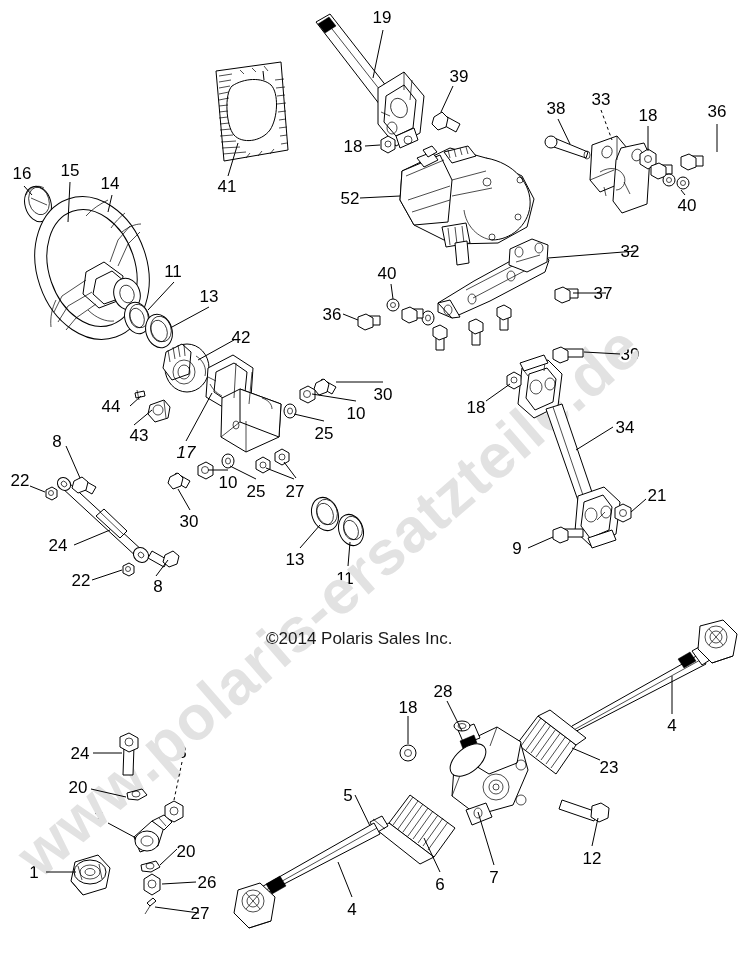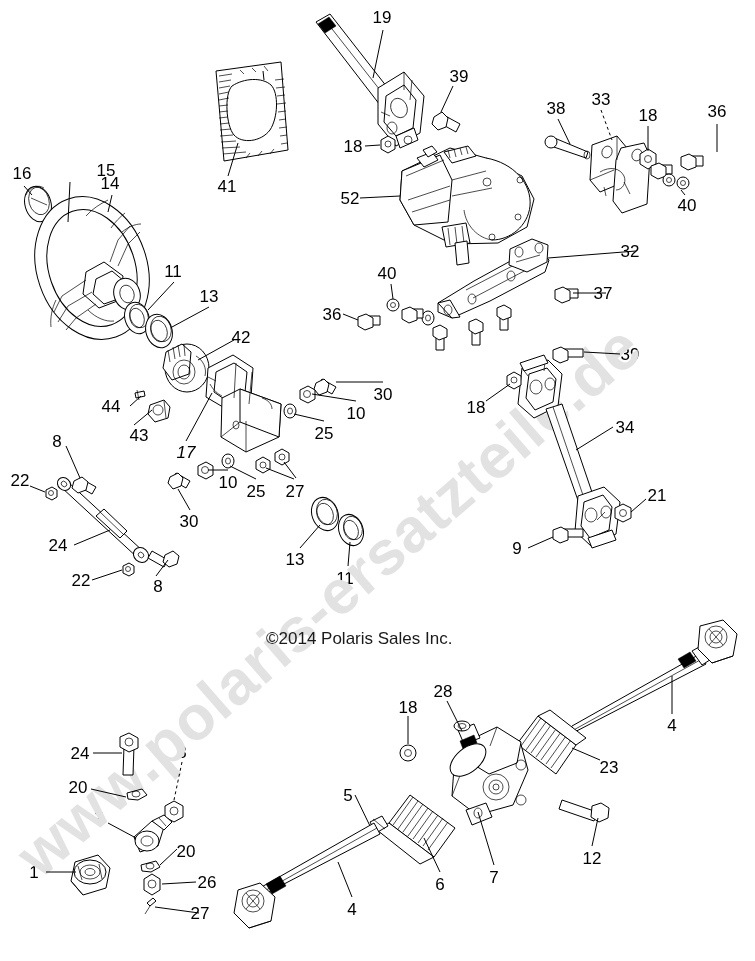--- a/index.html
+++ b/index.html
@@ -662,21 +662,21 @@
     <g class="leader-d">
       <path d="M601,110 L612,140"></path>
       <path d="M182,762 L174,800"></path>
     </g>
   </svg>
 
   <div class="copyright" style="left:266px; top:629px;">©2014 Polaris Sales Inc.</div>
 
   <div id="callouts-root">
       <div class="callout" style="left: 22px; top: 173px;">16</div>
-      <div class="callout" style="left: 70px; top: 170px; margin-left: 36px;">15</div>
+      <div class="callout" style="left: 70px; top: 170px;">15</div>
       <div class="callout" style="left: 110px; top: 183px;">14</div>
       <div class="callout" style="left: 227px; top: 186px;">41</div>
       <div class="callout" style="left: 382px; top: 17px;">19</div>
       <div class="callout" style="left: 459px; top: 76px;">39</div>
       <div class="callout" style="left: 353px; top: 146px;">18</div>
       <div class="callout" style="left: 556px; top: 108px;">38</div>
       <div class="callout" style="left: 601px; top: 99px; text-align: right;">33</div>
       <div class="callout" style="left: 648px; top: 115px;">18</div>
       <div class="callout" style="left: 717px; top: 111px;">36</div>
       <div class="callout" style="left: 687px; top: 205px;">40</div>

